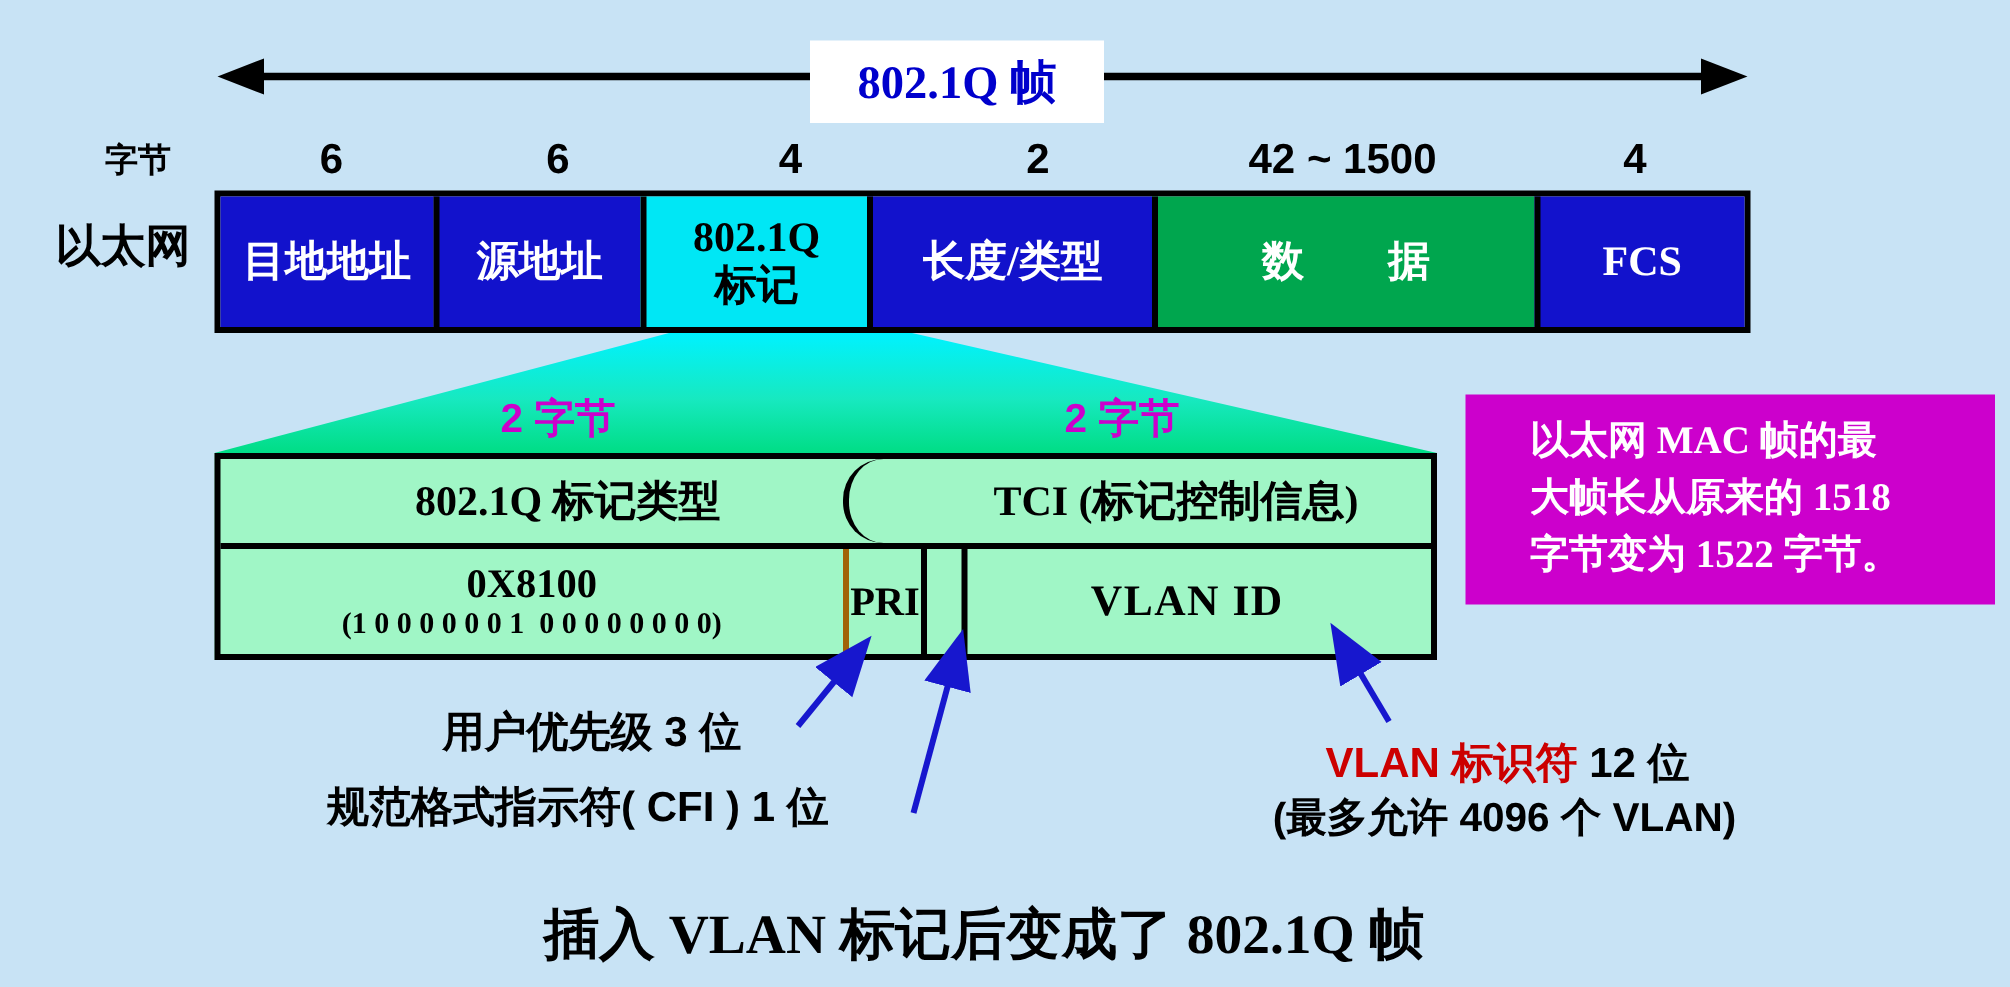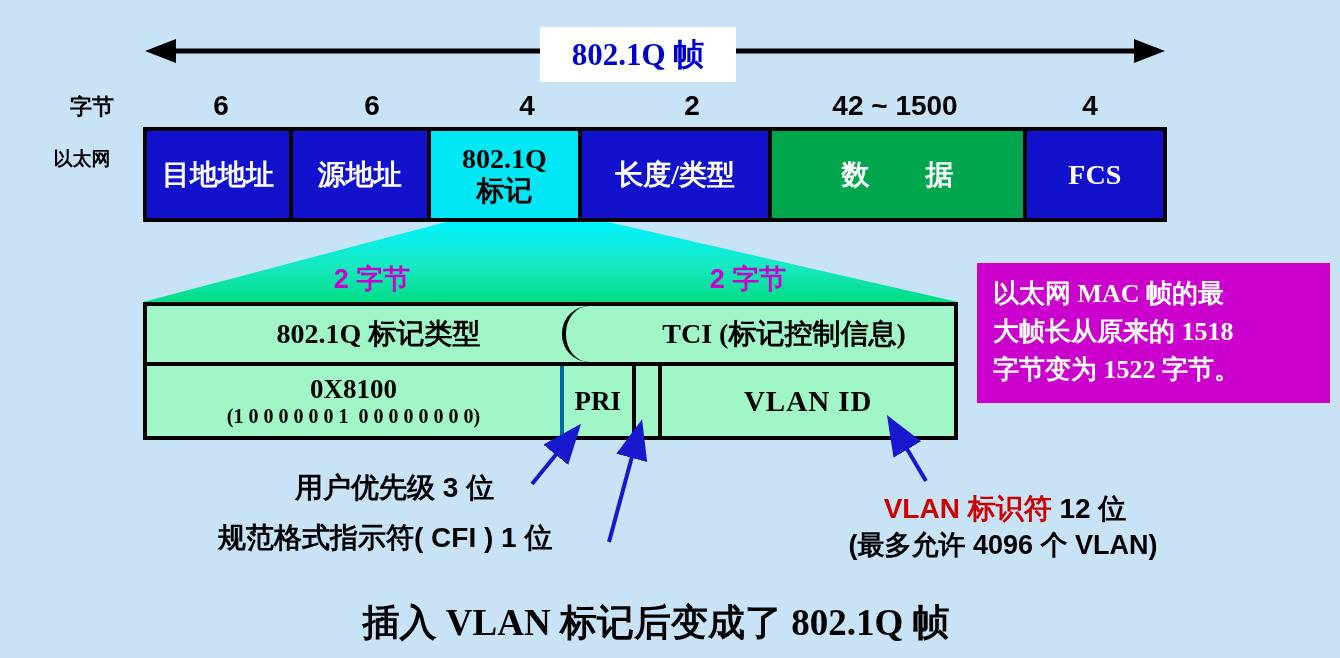--- a/index.html
+++ b/index.html
@@ -16,21 +16,21 @@
   
   .title-box{left:540px;top:27px;width:196px;height:55px;background:#fff;z-index:6;
     display:flex;align-items:center;justify-content:center;}
   .title-text{color:var(--title-blue);font-size:31px;white-space:nowrap;}
 
   
   .bytes-unit{left:70px;top:92px;font-size:22px;}
   .byte-num{position:absolute;top:90px;transform:translateX(-50%);font-size:28px;white-space:nowrap;}
 
   
-  .mac-label{left:18px;top:148px;width:128px;text-align:center;font-size:19px;line-height:1.12;}
+  .mac-label{left:18px;top:148px;width:128px;text-align:center;font-size:30px;line-height:1.12;}
 
   
   .frame-row{left:143px;top:127px;width:1024px;height:95px;display:flex;
     border:4px solid #000;box-sizing:border-box;}
   .fcell{display:flex;align-items:center;justify-content:center;background:var(--field-blue);
     color:#fff;font-size:28px;text-align:center;line-height:1.12;box-sizing:border-box;
     border-left:4px solid #000;white-space:pre-line;}
   .fcell:first-child{border-left:none;}
   .w1{width:152px}.w2{width:147px}.w3{width:162px}.w4{width:203px}.w5{width:272px}.w6{width:150px}
   .fcell.tag{background:var(--tag-cyan);color:#000;}
@@ -46,30 +46,30 @@
   
   .tag-table{left:143px;top:302px;width:815px;height:138px;border:4px solid #000;
     background:var(--table-mint);box-sizing:border-box;z-index:3;}
   .t-head{display:flex;height:60px;border-bottom:4px solid #000;box-sizing:border-box;}
   .hc{display:flex;align-items:center;justify-content:center;font-size:28px;box-sizing:border-box;white-space:nowrap;padding-left:48px;}
   .hc1{width:415px;}
   .hc2{width:392px;border-left:4px solid #000;border-radius:27px;}
   .t-row{display:flex;height:70px;}
   .rc{display:flex;align-items:center;justify-content:center;box-sizing:border-box;}
   .rc1{width:415px;flex-direction:column;line-height:1.1;}
-  .rc2{width:72px;border-left:4px solid #0369a1;font-size:27px;}
+  .rc2{width:52px;border-left:4px solid #a16207;font-size:27px;}
   .rc3{width:27px;border-left:4px solid #000;}
   .rc4{width:297px;border-left:4px solid #000;font-size:29px;letter-spacing:1px;white-space:nowrap;}
   .type-val{font-size:27px;}
   .type-bin{font-size:20px;white-space:pre;}
 
   
   .note-box{left:977px;top:263px;width:353px;height:140px;background:var(--note-magenta);
     color:#fff;font-size:26px;line-height:38px;padding:12px 0 0 16px;box-sizing:border-box;z-index:2;}
-  .note-box div{white-space:nowrap;}
+  .note-box div{white-space:nowrap;margin-left:27px;}
 
   
   .ann{position:absolute;font-size:28px;white-space:nowrap;}
   .ann-pri{left:295px;top:469px;}
   .ann-cfi{left:218px;top:519px;}
   .ann-vlan1{left:830px;top:490px;width:350px;text-align:center;}
   .ann-vlan1 .red{color:var(--vlan-red);}
   .ann-vlan2{left:798px;top:527px;width:410px;text-align:center;font-size:27px;}
 
   

